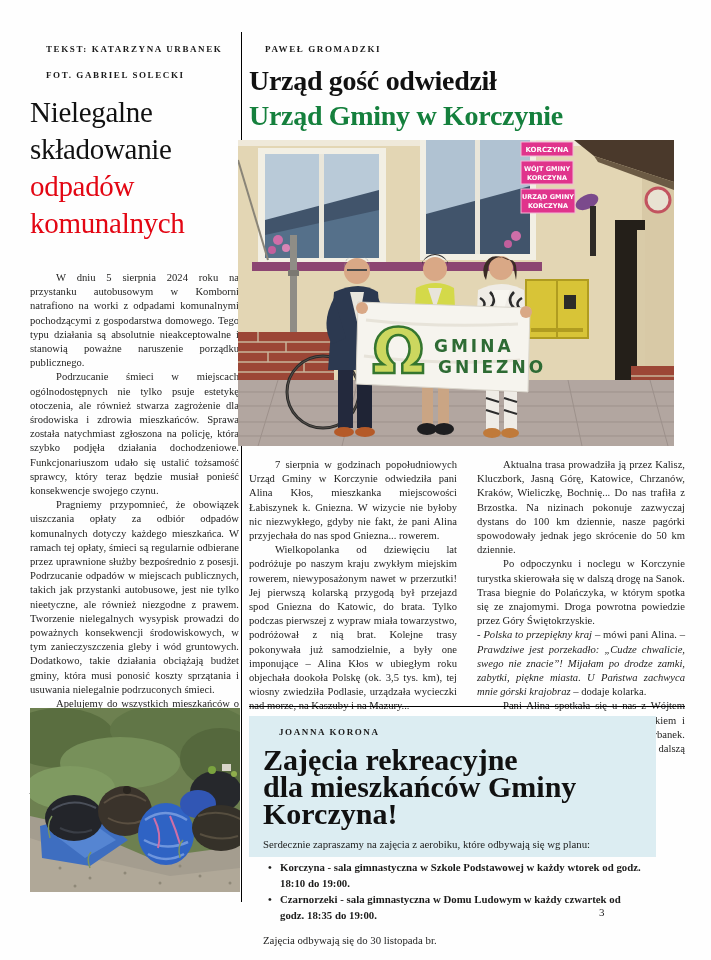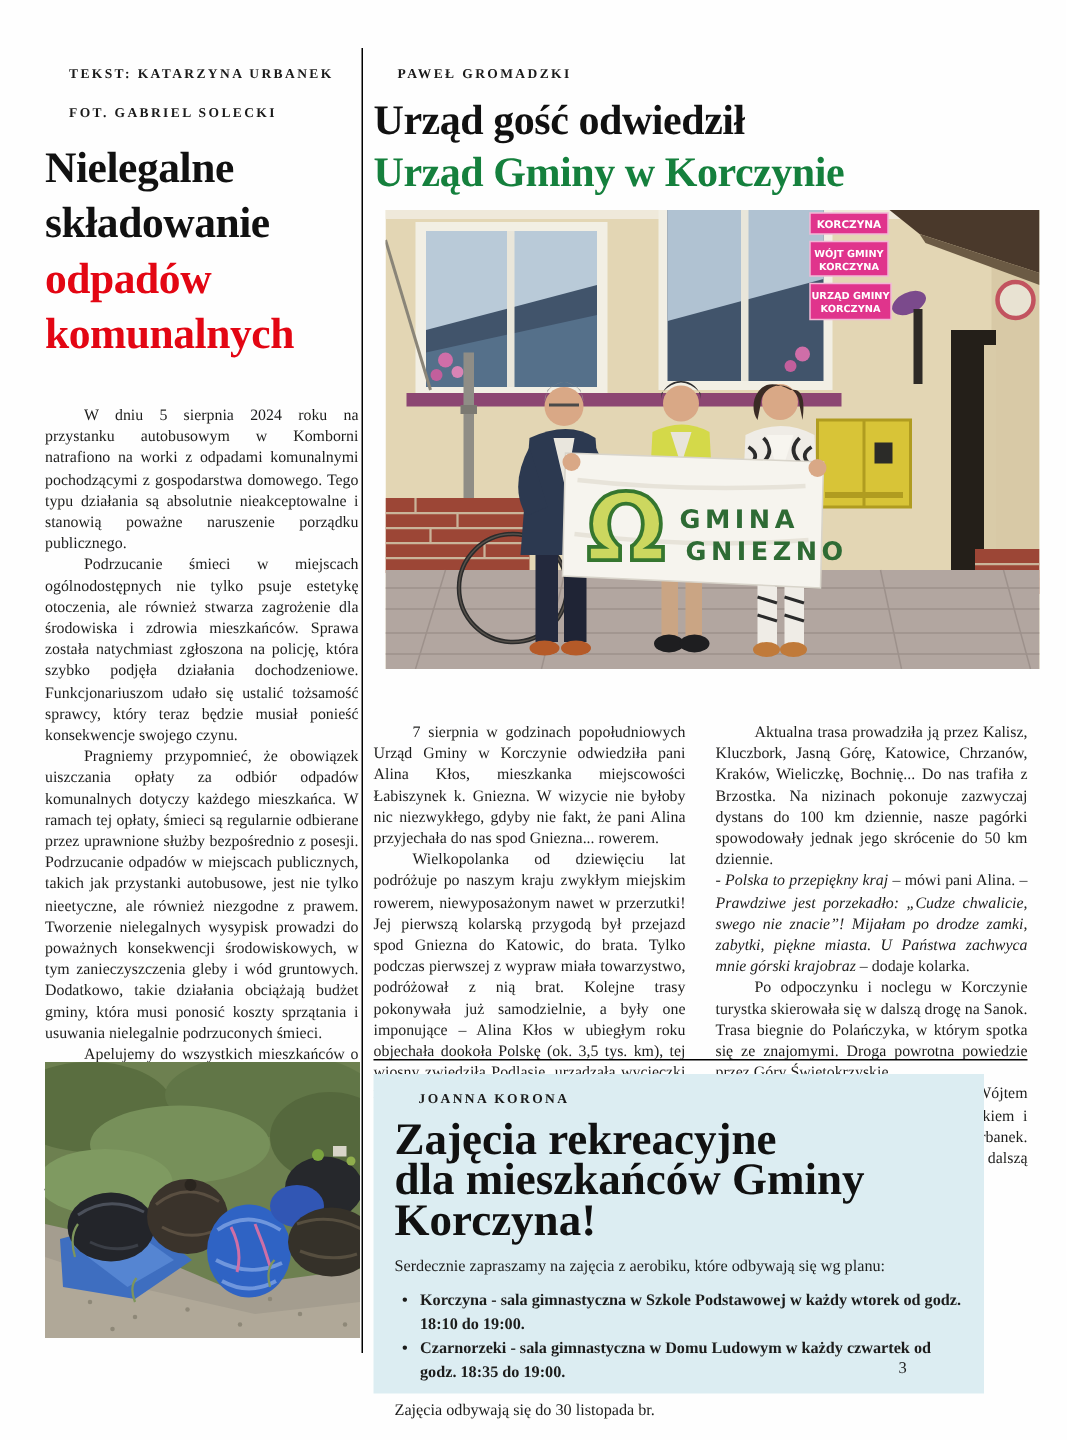--- a/index.html
+++ b/index.html
@@ -1,20 +1,20 @@
 <!DOCTYPE html>
 <html><head>
 <meta charset="utf-8">
 <style>
   html,body{margin:0;padding:0;background:#ffffff;}
   #page{position:relative;width:711px;height:960px;background:#fefefe;overflow:hidden;
         font-family:"Liberation Serif",serif;color:#1c1c1b;}
   .abs{position:absolute;}
   .byline{font-size:9px;font-weight:bold;letter-spacing:1.6px;color:#1a1a1a;margin-left:16px;}
-  .headline{font-weight:bold;line-height:37px;font-size:29px;letter-spacing:-0.3px;color:#111;}
+  .headline{font-weight:normal;line-height:37px;font-size:29px;letter-spacing:-0.3px;color:#111;}
   .headline .red{color:#e30613;}
   .headline-r{font-weight:bold;line-height:35px;font-size:28px;letter-spacing:-0.3px;color:#111;}
   .headline-r .red{color:#15803d;}
   .bodytext{font-size:10.6px;line-height:14.2px;text-align:justify;color:#1d1d1c;}
   .para{margin:0;text-indent:26px;}
   .para.no-indent{text-indent:0;}
   .ital{font-style:italic;}
   .cols{display:flex;gap:20px;}
   .col{width:208px;}
   .vrule{width:1px;background:#000;}
@@ -100,21 +100,21 @@
 
   <div class="abs vrule" style="left:241px;top:32px;height:870px;"></div>
 
   <div class="abs byline" style="left:249px;top:44px;">PAWEŁ GROMADZKI</div>
 
   <div class="abs headline-r" style="left:249px;top:63px;width:436px;">
     <span>Urząd gość odwiedził</span><br>
     <span class="red">Urząd Gminy w Korczynie</span>
   </div>
 
-  <div class="abs" style="left:257px;top:140px;">
+  <div class="abs" style="left:238px;top:140px;">
     <svg width="436" height="306" viewBox="0 0 436 306">
       <rect width="436" height="306" fill="#e3d6b4"></rect>
       <rect x="0" y="0" width="436" height="6" fill="#efe9da"></rect>
       <rect x="404" y="0" width="32" height="306" fill="#d8c9a6"></rect>
 
       <g>
         <rect x="20" y="8" width="128" height="116" fill="#f2efe4"></rect>
         <rect x="27" y="14" width="114" height="104" fill="#41546b"></rect>
         <polygon points="27,14 141,14 141,50 27,80" fill="#b9cad8"></polygon>
         <polygon points="27,95 141,70 141,118 27,118" fill="#55708a"></polygon>
@@ -254,36 +254,36 @@
         <path d="M128,180 q70,8 152,4 M126,216 q80,10 156,4" stroke="#e7e3d9" stroke-width="3" fill="none"></path>
         <text x="134" y="233" font-size="62" font-weight="bold" fill="#ccd75f" stroke="#35762f" stroke-width="2.5">Ω</text>
         <text x="196" y="212" font-size="17" font-weight="bold" letter-spacing="3" fill="#2e6b34">GMINA</text>
         <text x="200" y="233" font-size="17" font-weight="bold" letter-spacing="3" fill="#2e6b34">GNIEZNO</text>
         <circle cx="124" cy="168" r="6" fill="#d9a886"></circle>
         <circle cx="288" cy="172" r="6" fill="#d9a886"></circle>
       </g>
     </svg>
   </div>
 
-  <div class="abs cols bodytext" style="left:249px;top:482px;width:436px;">
+  <div class="abs cols bodytext" style="left:249px;top:458px;width:436px;">
     <div class="col">
         <p class="para">7 sierpnia w godzinach popołudniowych Urząd Gminy w Korczynie odwiedziła pani Alina Kłos, mieszkanka miejscowości Łabiszynek k. Gniezna. W wizycie nie byłoby nic niezwykłego, gdyby nie fakt, że pani Alina przyjechała do nas spod Gniezna... rowerem.</p>
         <p class="para">Wielkopolanka od dziewięciu lat podróżuje po naszym kraju zwykłym miejskim rowerem, niewyposażonym nawet w przerzutki! Jej pierwszą kolarską przygodą był przejazd spod Gniezna do Katowic, do brata. Tylko podczas pierwszej z wypraw miała towarzystwo, podróżował z nią brat. Kolejne trasy pokonywała już samodzielnie, a były one imponujące – Alina Kłos w ubiegłym roku objechała dookoła Polskę (ok. 3,5 tys. km), tej wiosny zwiedziła Podlasie, urządzała wycieczki nad morze, na Kaszuby i na Mazury...</p>
       </div>
     <div class="col">
         <p class="para">Aktualna trasa prowadziła ją przez Kalisz, Kluczbork, Jasną Górę, Katowice, Chrzanów, Kraków, Wieliczkę, Bochnię... Do nas trafiła z Brzostka. Na nizinach pokonuje zazwyczaj dystans do 100 km dziennie, nasze pagórki spowodowały jednak jego skrócenie do 50 km dziennie.</p>
+        <p class="para">Po odpoczynku i noclegu w Korczynie turystka skierowała się w dalszą drogę na Sanok. Trasa biegnie do Polańczyka, w którym spotka się ze znajomymi. Droga powrotna powiedzie przez Góry Świętokrzyskie.</p>
         <p class="para no-indent"><span class="ital">- Polska to przepiękny kraj</span><span> – mówi pani Alina. – </span><span class="ital">Prawdziwe jest porzekadło: „Cudze chwalicie, swego nie znacie”! Mijałam po drodze zamki, zabytki, piękne miasta. U Państwa zachwyca mnie górski krajobraz</span><span> – dodaje kolarka.</span></p>
-        <p class="para">Po odpoczynku i noclegu w Korczynie turystka skierowała się w dalszą drogę na Sanok. Trasa biegnie do Polańczyka, w którym spotka się ze znajomymi. Droga powrotna powiedzie przez Góry Świętokrzyskie.</p>
         <p class="para">Pani Alina spotkała się u nas z Wójtem Gminy Korczyna Grzegorzem Półchłopkiem i zastępcą Wójta Gminy Katarzyną Urbanek. Życzymy wszelkiej pomyślności na dalszą drogę!</p>
       </div>
   </div>
 
   <div class="abs hrule" style="left:249px;top:706px;width:436px;"></div>
 
-  <div id="announce" class="abs" style="left:249px;top:716px;width:407px;height:213px;">
+  <div id="announce" class="abs" style="left:249px;top:716px;width:407px;height:141px;">
     <div class="byline">JOANNA KORONA</div>
     <div class="ann-title">
       <span>Zajęcia rekreacyjne</span><br>
       <span>dla mieszkańców Gminy Korczyna!</span>
     </div>
     <div class="ann-intro">Serdecznie zapraszamy na zajęcia z aerobiku, które odbywają się wg planu:</div>
     <div class="bullet-list">
         <p class="para">Korczyna - sala gimnastyczna w Szkole Podstawowej w każdy wtorek od godz. 18:10 do 19:00.</p>
         <p class="para">Czarnorzeki - sala gimnastyczna w Domu Ludowym w każdy czwartek od godz. 18:35 do 19:00.</p>
       </div>

